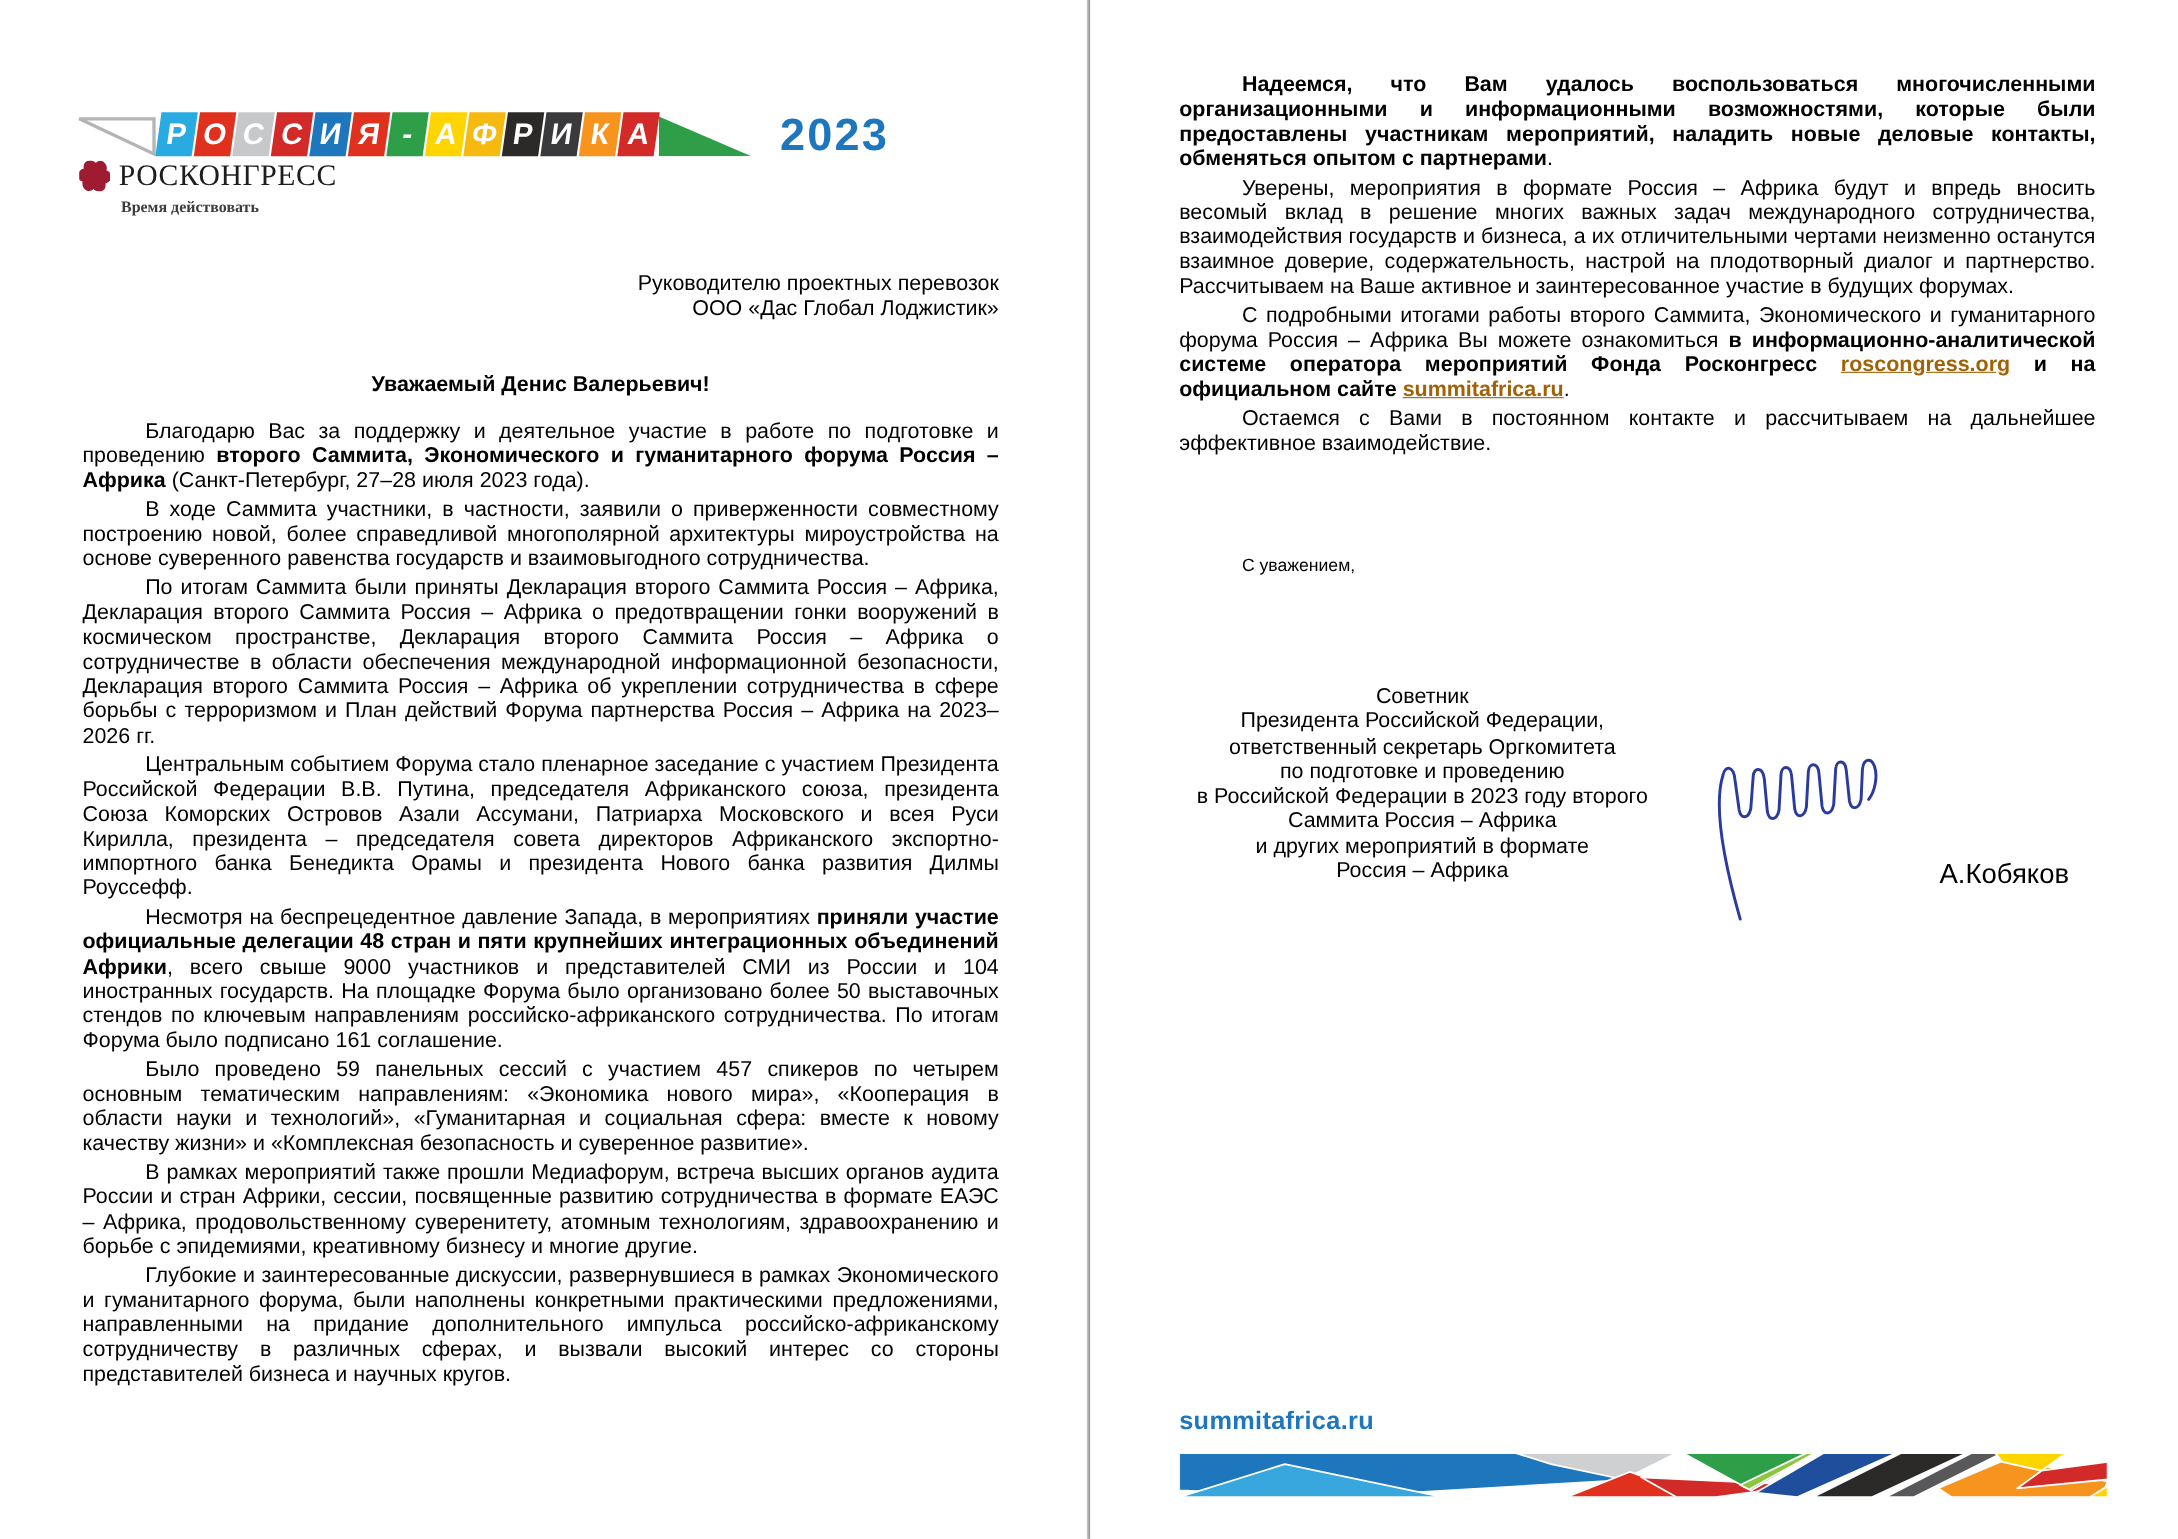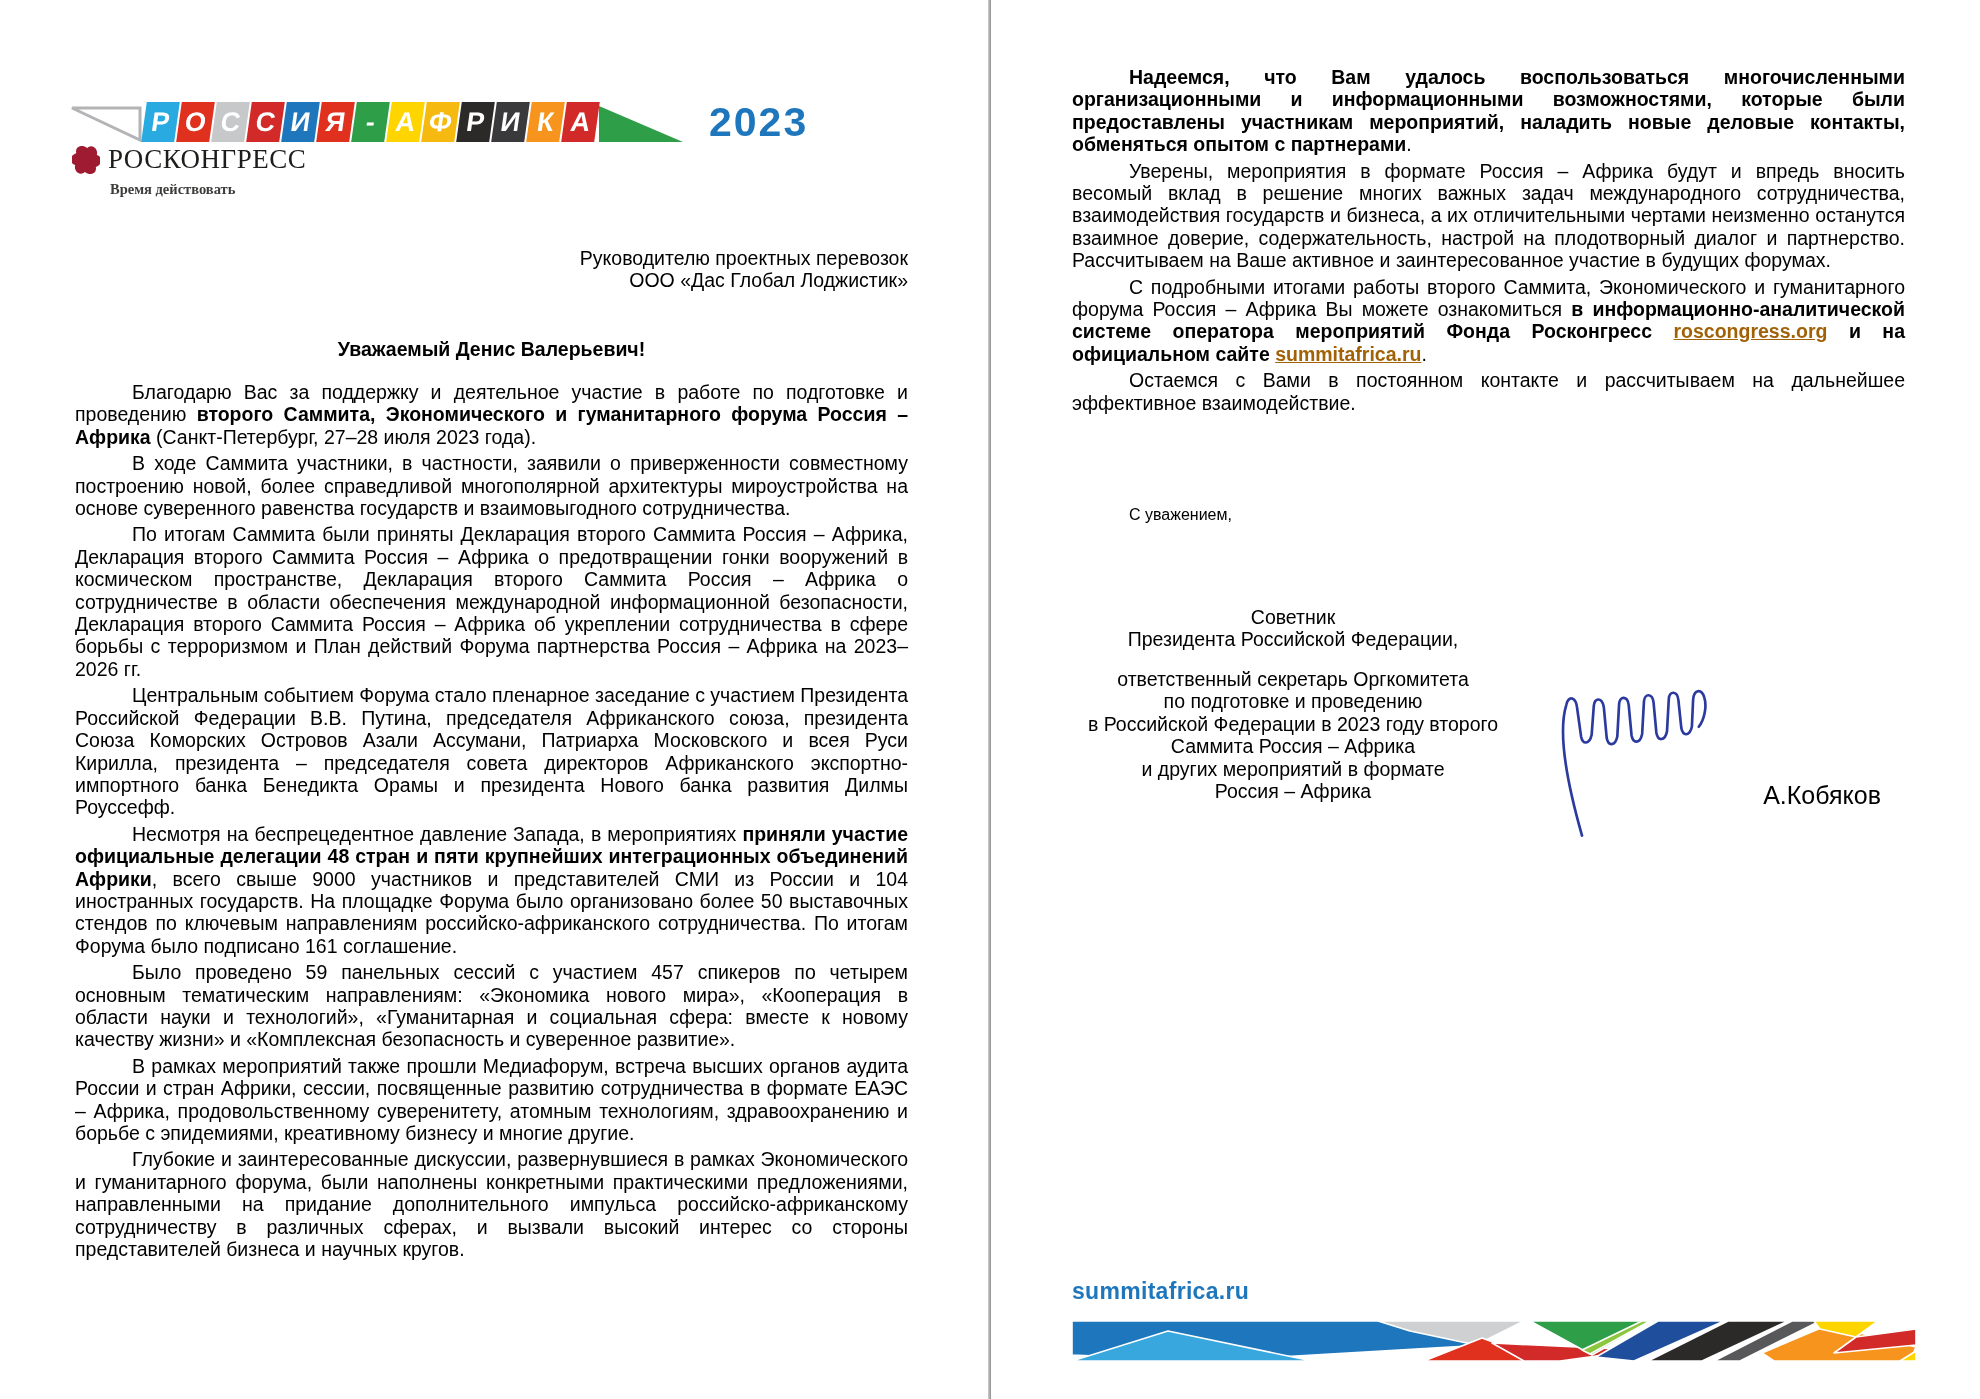--- a/index.html
+++ b/index.html
@@ -32,21 +32,21 @@
     font-weight:700;font-size:19.5px;}
   .body-text{position:absolute;font-size:19.5px;line-height:22.4px;text-align:justify;}
   #body1{top:381px;left:75px;width:833px;}
   #body2{top:66px;left:82px;width:833px;}
   .para{margin:0 0 4px 0;text-indent:57px;}
   .b{font-weight:700;}
   a.lnk{color:#a16207;text-decoration:underline;font-weight:700;cursor:pointer;}
 
   .closing{position:absolute;top:506px;left:139px;font-size:16px;}
   .sig-col{position:absolute;width:430px;text-align:center;font-size:19.5px;line-height:22.4px;}
-  #sigtop{top:606px;left:88px;text-align:center;}
+  #sigtop{top:622px;left:88px;text-align:center;}
   #sigbottom{top:668px;left:88px;}
   .signer{position:absolute;top:781px;right:99px;font-size:25px;}
   .sig-img{position:absolute;left:548px;top:622px;overflow:visible;}
 
   
   .site{position:absolute;left:82px;top:1278px;font-size:23px;font-weight:700;color:#1e76bc;letter-spacing:.3px;}
   .stripe{position:absolute;left:82px;top:1318px;}
 </style>
 </head>
 <body>

